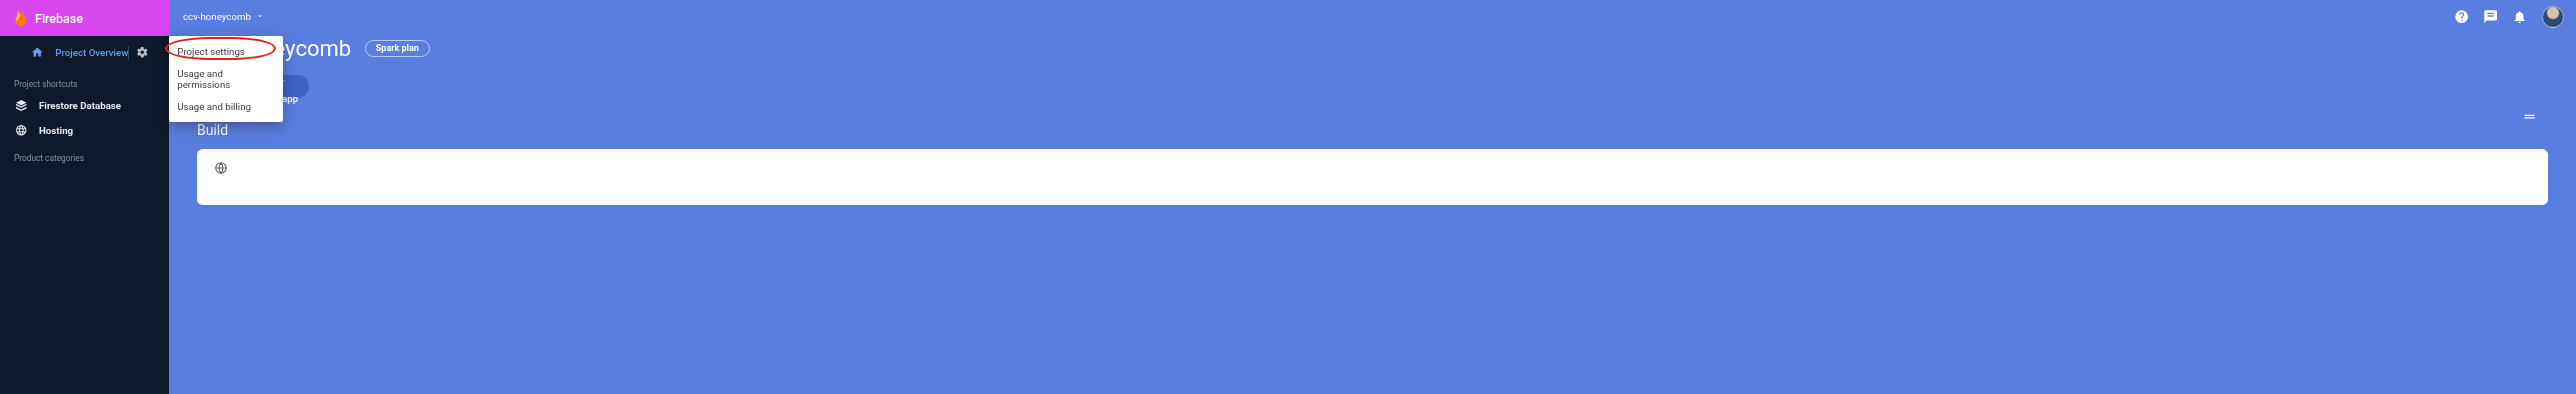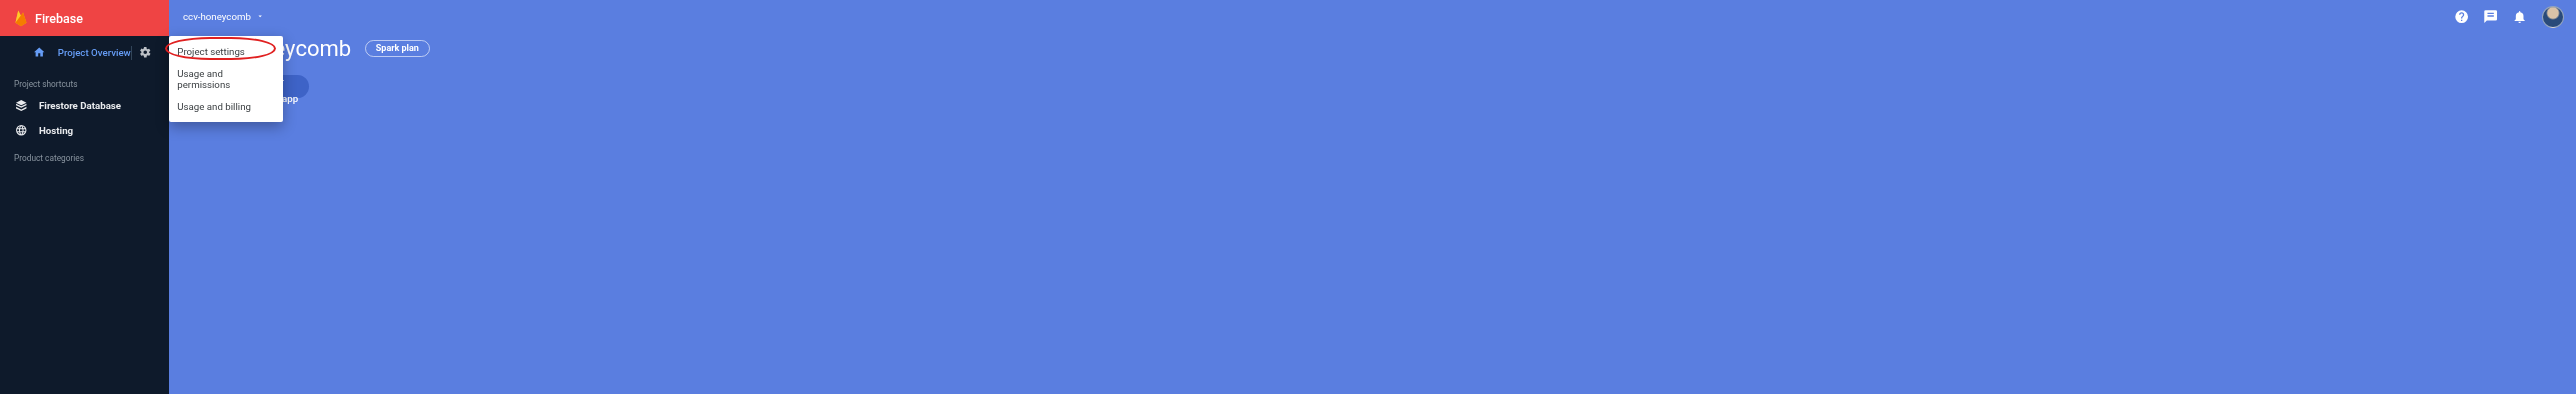--- a/index.html
+++ b/index.html
@@ -15,29 +15,29 @@
     display: flex;
     flex-direction: column;
     height: 394px;
   }
   .brand {
     display: flex;
     align-items: center;
     gap: 7px;
     padding: 18px 14px;
     height: 33px;
-    background:#ef4444;
+    background:#d946ef;
   }
   .brand-name { font-size: 12.5px; font-weight: 500; color: #fff; }
 
   .overview-row {
     display: flex;
     align-items: center;
-    justify-content: flex-end;
-    padding: 0 18px 0 14px;
+    justify-content: center;
+    padding: 0 4px 0 14px;
     height: 33px;
   }
   .overview-left { display: flex; align-items: center; gap: 11px; color:#669df6; }
   .overview-label { font-size: 9.7px; font-weight: 500; color:#669df6;}
   .gear-wrap { display:flex; align-items:center; gap:7px;}
   .gear-divider { width:0.7px; height:14px; background:#324559;}
   .gear-btn { color:#bdc1c6; display:flex; }
 
   .section-label {
     font-size: 8.3px;
@@ -250,20 +250,38 @@
       <div class="pill-btn">
         <span>
           <svg width="11" height="11" viewBox="0 0 24 24" fill="#fff">
               <path d="M19 13h-6v6h-2v-6H5v-2h6V5h2v6h6Z"></path>
             </svg>
         </span>
         <span>Add app</span>
       </div>
     </div>
 
+    <div style="position:relative;">
+      <div class="section-heading">Build</div>
+      <span class="drag-handle">
+        <svg width="15.3" height="15.3" viewBox="0 0 24 24" fill="#fff">
+            <path d="M4 9h16v2H4Zm0 4h16v2H4Z"></path>
+          </svg>
+      </span>
+      <div class="card">
+        <div class="card-inner">
+          <span>
+            <svg width="14" height="14" viewBox="0 0 24 24" fill="#5f6368">
+                <circle cx="12" cy="12" r="9" fill="none" stroke="#5f6368" stroke-width="2"></circle>
+                <path d="M3 12h18M12 3a14 14 0 0 1 0 18M12 3a14 14 0 0 0 0 18" fill="none" stroke="#5f6368" stroke-width="2"></path>
+              </svg>
+          </span>
+        </div>
+      </div>
+    </div>
   </div>
 </div>
 
 <div class="menu">
   <div class="menu-item highlight">
     <span>Project settings</span>
     <span class="circle-mark"></span>
   </div>
   <div class="menu-item">
     <span>Usage and permissions</span>

